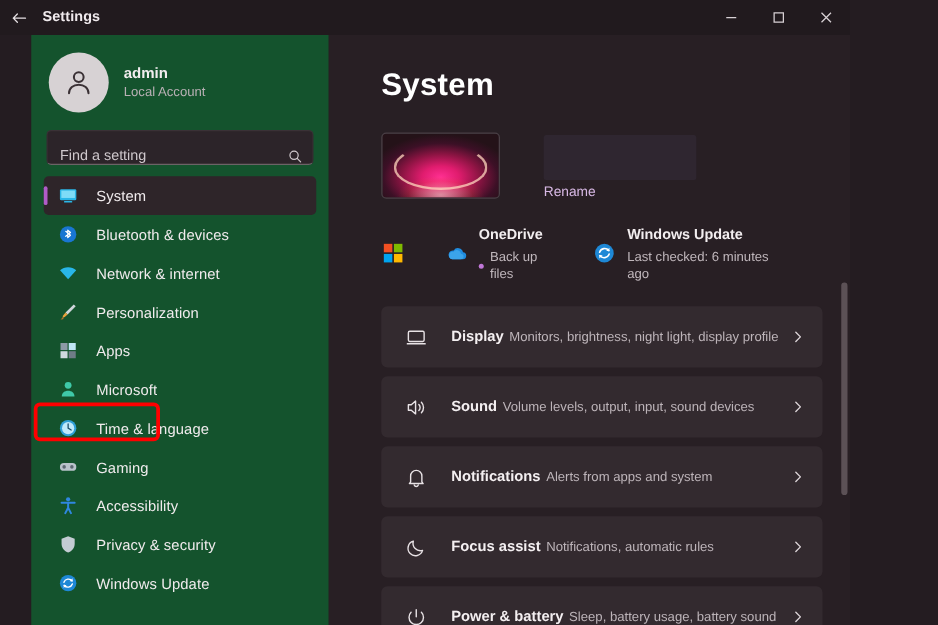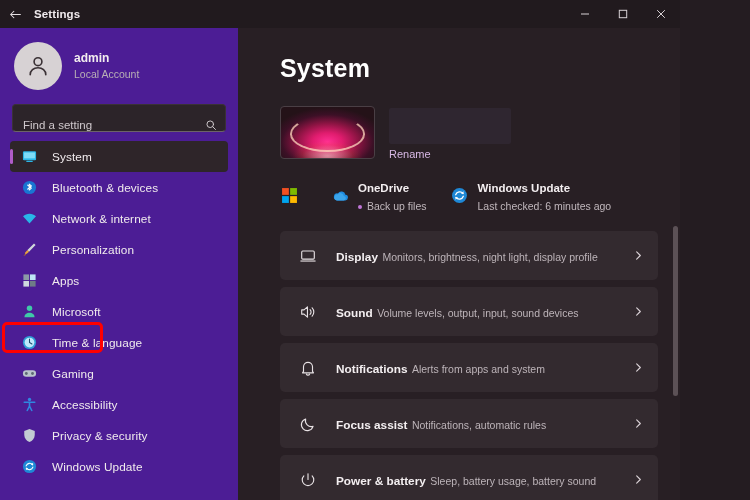--- a/index.html
+++ b/index.html
@@ -41,23 +41,24 @@
     color: #d8d1d5;
   }
   .tb-btn svg { width: 10px; height: 10px; }
 
   
   .body { flex: 1; display: flex; min-height: 0; position: relative; }
 
   
   .sidebar {
     width: 238px; flex: 0 0 238px;
-    background: #4c1d95;
+    background: #14532d;
     padding: 0;
     position: relative;
+    margin-left: 25px;
   }
   .account {
     display: flex; align-items: center;
     padding: 14px 0 12px 14px;
   }
   .avatar {
     width: 48px; height: 48px; border-radius: 50%;
     background: #d7d2d4;
     display: flex; align-items: center; justify-content: center;
     flex: 0 0 48px;
@@ -123,21 +124,21 @@
     padding: 0 0 0 0;
     position: relative; overflow: hidden;
   }
   .main-inner { padding: 26px 22px 0 42px; }
   .page-title {
     font-size: 25px; font-weight: 700; color: #ffffff;
     letter-spacing: .2px;
   }
 
   
-  .hero { display: flex; align-items: flex-start; margin-top: 23px; }
+  .hero { display: flex; align-items: flex-start; margin-top: 23px; gap: 21px; }
   .thumb {
     width: 95px; height: 53px; flex: 0 0 95px;
     border-radius: 4px;
     border: 1px solid #4a3f45;
     overflow: hidden; position: relative;
     background: radial-gradient(ellipse 72% 78% at 50% 68%, #ff2f92 0%, #e01c6e 22%, #8d1443 46%, #3c1026 68%, #241218 86%);
   }
   .thumb::after {
     content:""; position:absolute; left:10%; right:10%; bottom:12%;
     height: 62%; border-radius: 50%;

